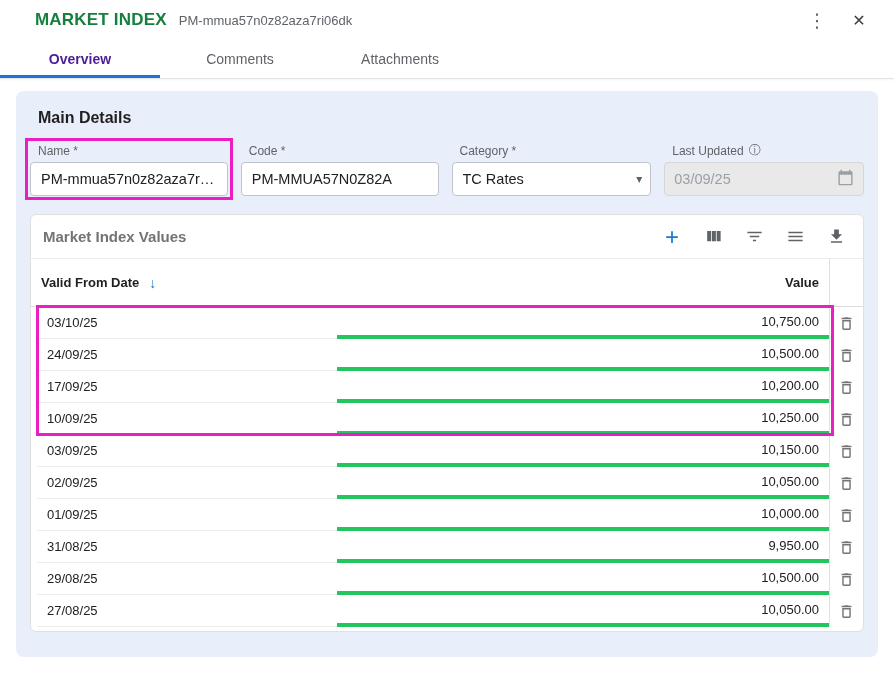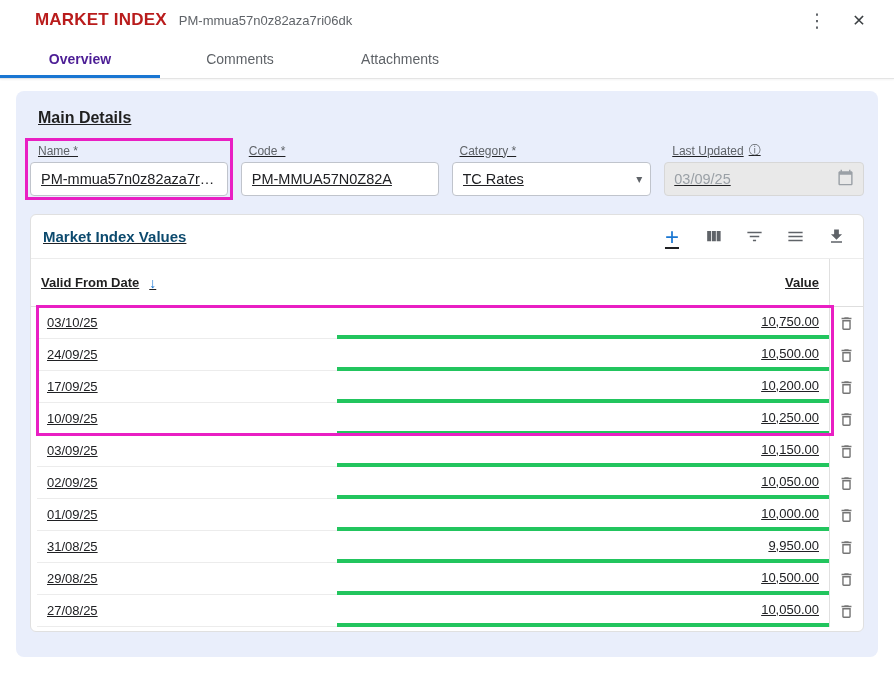--- a/index.html
+++ b/index.html
@@ -7,34 +7,34 @@
   body {
     font-family: "Liberation Sans", sans-serif;
     background: #ffffff;
     color: #202124;
     overflow: hidden;
   }
   .page { width: 894px; height: 674px; position: relative; background: #fff; }
 
   
   .titlebar { height: 40px; display: flex; align-items: center; padding: 0 22px 0 35px; background: #fff; }
-  .titlebar .app-title { font-size: 17px; font-weight: 700; letter-spacing: .2px; color: #b91c1c; }
+  .titlebar .app-title { font-size: 17px; font-weight: 700; letter-spacing: .2px; color: #15803d; }
   .titlebar .app-subtitle { margin-left: 12px; font-size: 13px; color: #5f6368; }
   .titlebar .spacer { flex: 1; }
   .icon-btn { background: none; border: none; cursor: pointer; display: flex; align-items: center; justify-content: center; width: 26px; height: 26px; color: #5f6368; }
   .kebab { font-size: 19px; margin-right: 16px; color: #5f6368; }
   .close { font-size: 16px; color: #3c4043; }
 
   
   .tabs { height: 39px; display: flex; border-bottom: 1px solid #e4e4e4; box-shadow: 0 1px 2px rgba(0,0,0,.05); background: #fff; }
   .tab { width: 160px; display: flex; align-items: center; justify-content: center; font-size: 14px; color: #5f6368; cursor: pointer; }
   .tab.active { color: #4c1d95; font-weight: 700; box-shadow: inset 0 -3px 0 #1976d2; }
 
   
-  .panel { margin: 12px 16px 0 16px; height: 566px; background: #e9eefb; border-radius: 8px; padding: 16px 14px; text-decoration: underline; }
+  .panel { margin: 12px 16px 0 16px; height: 566px; background: #e9eefb; border-radius: 8px; padding: 16px 14px; }
   .section-title { font-size: 16px; font-weight: 700; color: #1f1f1f; margin: 2px 0 16px 8px; }
 
   
   .fields { display: flex; gap: 13px; }
   .field { display: flex; flex-direction: column; position: relative; }
   .w198 { width: 198px; } .w200 { width: 200px; }
   .field-label { font-size: 12px; color: #5f6368; margin: 0 0 4px 8px; display: flex; align-items: center; gap: 5px; height: 15px; }
   .info-glyph { font-size: 12px; color: #5f6368; }
   input.text { height: 34px; width: 100%; border: 1px solid #c0c4cc; border-radius: 4px; padding: 0 10px; font-size: 14.5px; font-family: "Liberation Sans", sans-serif; color: #202124; background: #fff; text-overflow: ellipsis; }
   .combo-wrap { position: relative; }
@@ -42,21 +42,21 @@
   .input-disabled { height: 34px; background: #e9e9e9; border: 1px solid #d7d7d7; border-radius: 4px; display: flex; align-items: center; justify-content: space-between; padding: 0 9px; color: #9aa0a6; font-size: 14.5px; }
 
   
   .annotation-box { position: absolute; border: 3px solid #e91fc3; pointer-events: none; z-index: 5; }
   .annotation-name { left: -5px; top: -5px; right: -5px; bottom: -4px; }
   .annotation-rows { left: -1px; top: -2px; height: 131px; right: 29px; }
 
   
   .card { margin-top: 18px; background: #fff; border: 1px solid #e0e0e0; border-radius: 6px; overflow: hidden; padding-bottom: 4px; }
   .card-header { height: 44px; display: flex; align-items: center; padding: 0 12px; border-bottom: 1px solid #ececec; }
-  .card-title { font-size: 15px; font-weight: 700; color: #0c4a6e; }
+  .card-title { font-size: 15px; font-weight: 700; color: #737373; }
   .toolbar { margin-left: auto; display: flex; align-items: center; gap: 19px; padding-right: 4px; }
   .tool { background: none; border: none; cursor: pointer; width: 22px; height: 22px; display: flex; align-items: center; justify-content: center; color: #5f6368; }
   .tool.plus { color: #1976d2; font-size: 24px; line-height: 1; font-weight: 400; }
 
   .grid-head { display: flex; height: 48px; border-bottom: 1px solid #dedede; font-size: 13px; font-weight: 600; color: #1f1f1f; }
   .head-date { width: 300px; display: flex; align-items: center; gap: 10px; padding-left: 10px; cursor: pointer; }
   .sort-arrow { color: #1976d2; font-size: 14px; font-weight: 400; }
   .head-value { flex: 1; display: flex; align-items: center; justify-content: flex-end; padding-right: 10px; }
   .head-action { width: 34px; border-left: 1px solid #e0e0e0; }
 

